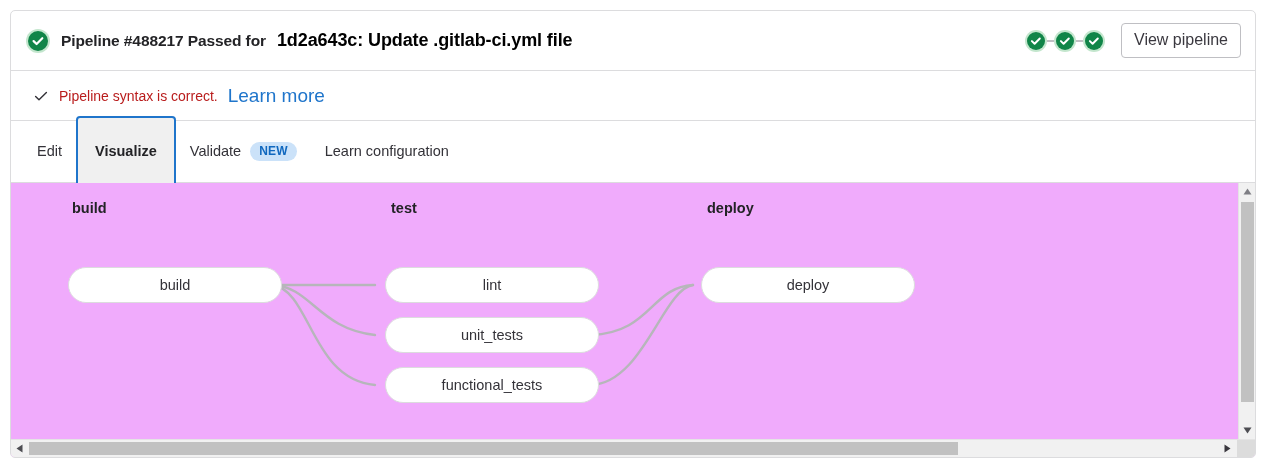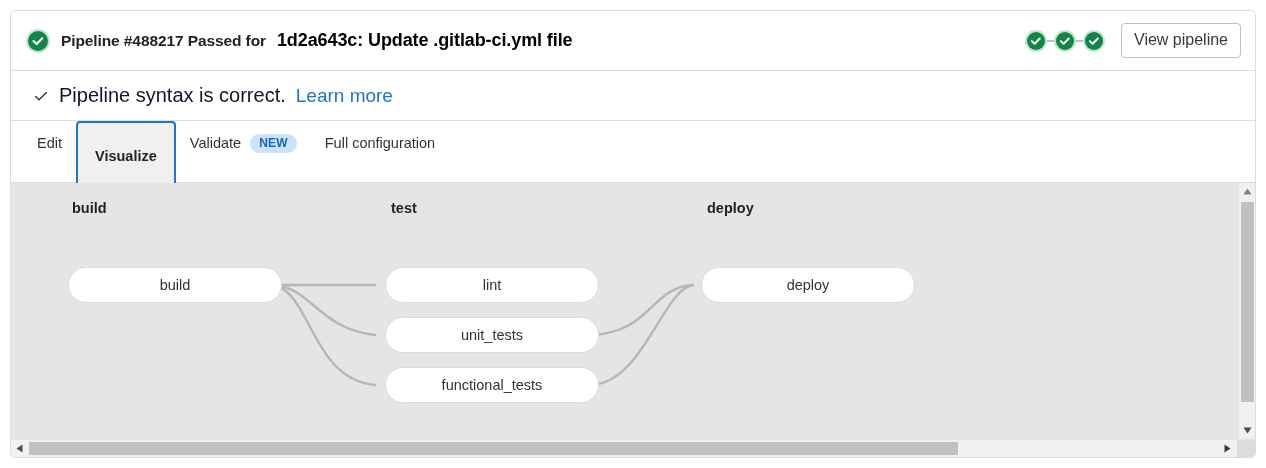--- a/index.html
+++ b/index.html
@@ -151,37 +151,37 @@
     box-sizing: border-box;
     gap: 10px;
   }
   .check-glyph {
     width: 16px;
     height: 16px;
     flex: none;
     display: block;
   }
   .syntax-text {
-    font-size: 20px;
-    color: #0f172a;
+    font-size: 14px;
+    color: #b91c1c;
     white-space: nowrap;
   }
   .learn-more-link {
     font-size: 19px;
     color: #1f75cb;
     text-decoration: none;
     white-space: nowrap;
   }
 
   
   .tabs-row {
     height: 62px;
     border-bottom: 1px solid #dcdcde;
     display: flex;
-    align-items: flex-start;
+    align-items: center;
     padding-left: 12px;
     box-sizing: border-box;
   }
   .tab {
     font-size: 14.5px;
     color: #333238;
     padding: 11px 12px;
     border-radius: 4px;
     cursor: pointer;
     display: flex;
@@ -210,21 +210,21 @@
     letter-spacing: 0.2px;
     border-radius: 10px;
     padding: 3px 9px 4px;
     line-height: 1;
   }
 
   
   .graph-area {
     position: relative;
     height: 274px;
-    background: #e5e5e5;
+    background: #f0abfc;
     overflow: hidden;
   }
   .graph-canvas {
     position: absolute;
     left: 0;
     top: 0;
     width: 1228px;
     height: 256px;
   }
   .links-svg {
@@ -392,21 +392,21 @@
         <span>Edit</span>
       </button>
       <button class="tab active">
         <span>Visualize</span>
       </button>
       <button class="tab">
         <span>Validate</span>
         <span class="new-badge">NEW</span>
       </button>
       <button class="tab">
-        <span>Full configuration</span>
+        <span>Learn configuration</span>
       </button>
     </div>
 
     <div class="graph-area">
       <div class="graph-canvas">
 
         <svg class="links-svg" viewBox="0 0 1228 256" aria-hidden="true">
           <g fill="none" stroke="#b6b6ba" stroke-width="2.4" stroke-linecap="round">
 
             <path d="M262 102 L300 102 C322 102 340 102 364 102"></path>

